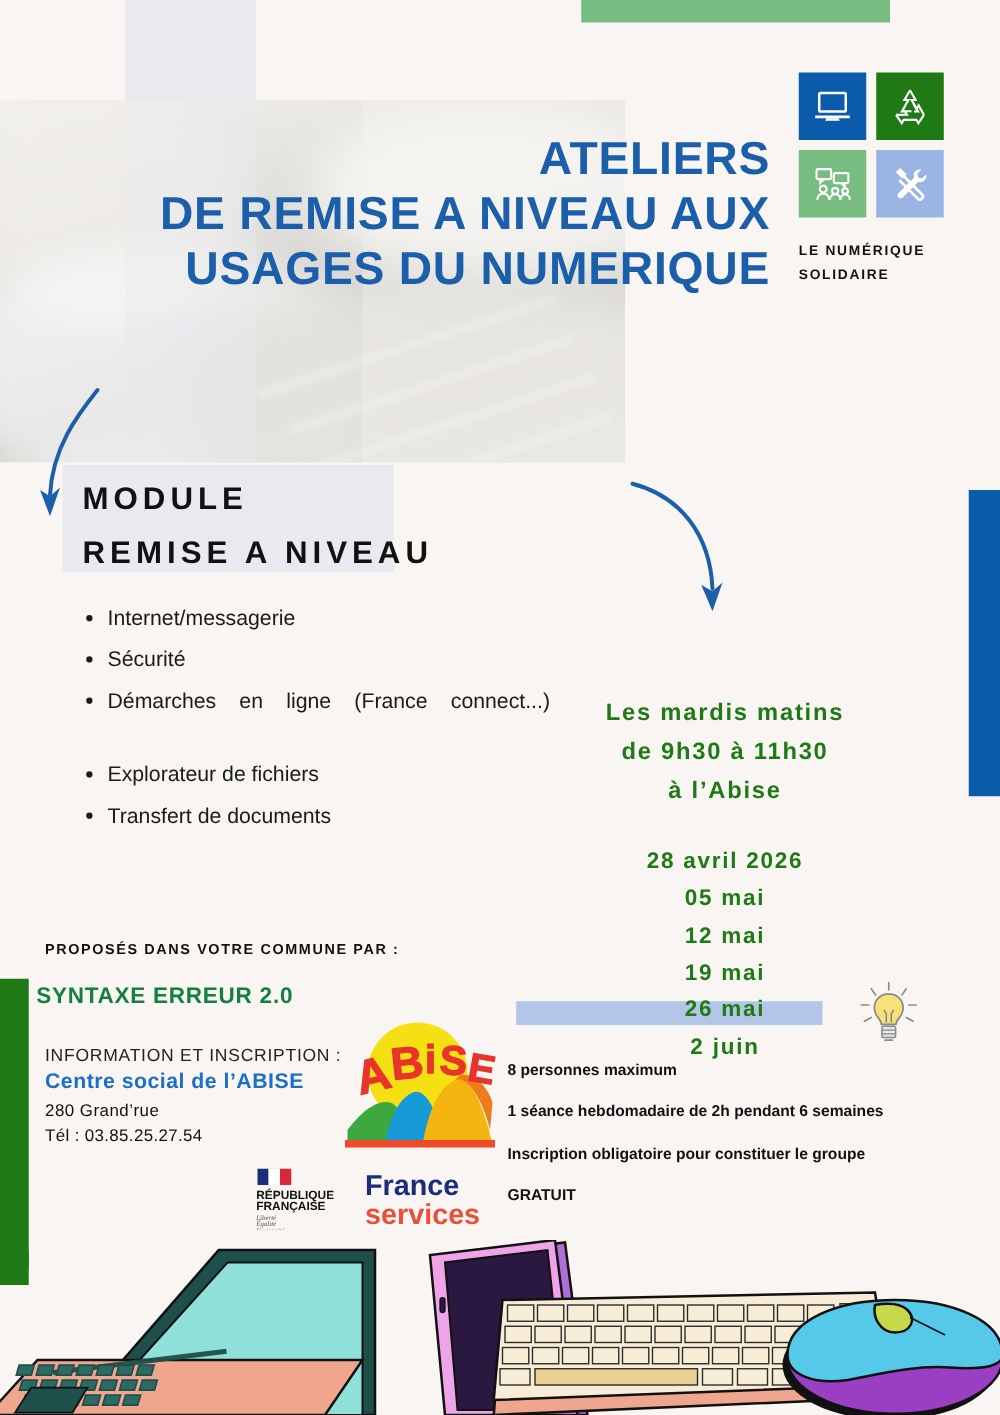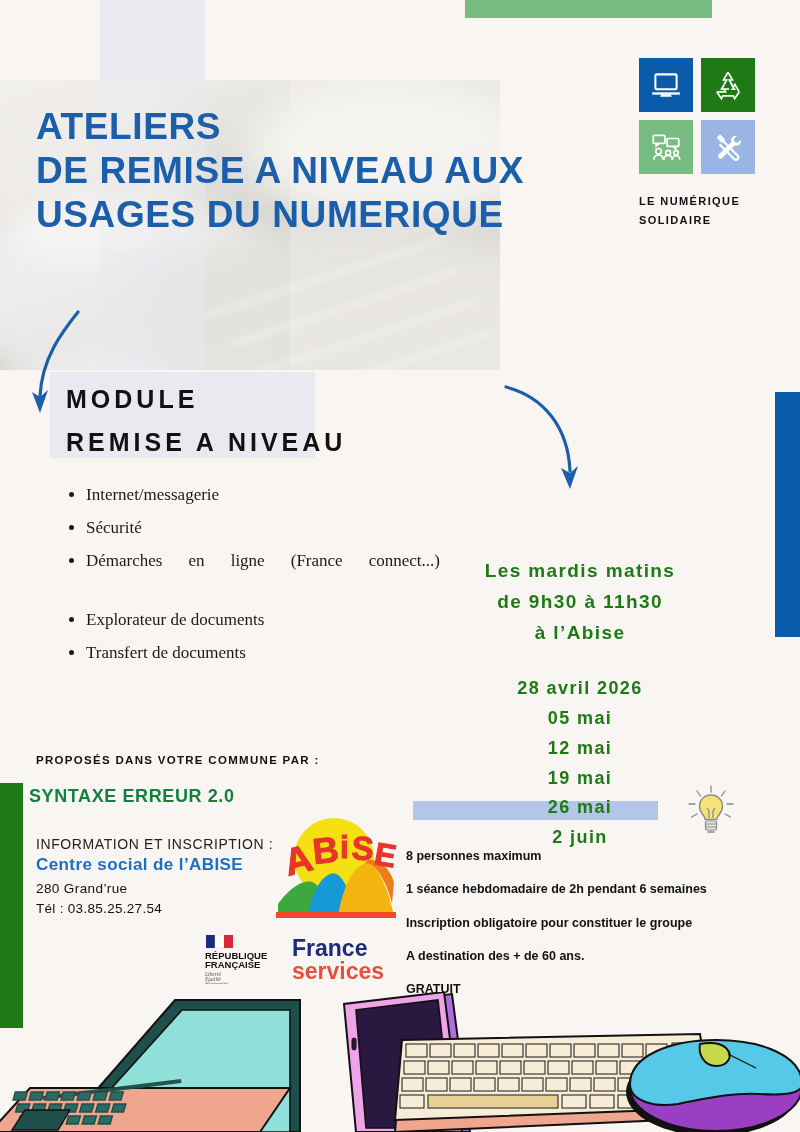--- a/index.html
+++ b/index.html
@@ -33,21 +33,21 @@
 
   .blue-right-bar{position:absolute;left:775px;top:392px;width:25px;height:245px;background:#0a5cab;}
   .green-left-bar{position:absolute;left:0px;top:783px;width:23px;height:232px;background:#1f7a16;}
   .periwinkle-bar{position:absolute;left:413px;top:801px;width:245px;height:19px;background:#b3c6e8;}
   .module-band{position:absolute;left:50px;top:372px;width:265px;height:86px;background:#e9e9f0;}
 
   
   .title{position:absolute;left:36px;top:105px;width:580px;
     font-weight:800;font-size:37px;line-height:1.19;letter-spacing:.6px;
     color:#1b5faa;text-transform:uppercase;font-stretch:condensed;}
-  .title span{display:block;white-space:nowrap;}
+  .title span{display:block;white-space:nowrap;text-align:right;}
 
   
   .icon-block{position:absolute;left:639px;top:58px;width:118px;}
   .icon-grid{display:grid;grid-template-columns:54px 54px;grid-template-rows:54px 54px;gap:8px;}
   .tile{display:flex;align-items:center;justify-content:center;}
   .tile svg{width:34px;height:34px;}
   .t-blue{background:#0a5cab;}
   .t-dgreen{background:#1f7a16;}
   .t-lgreen{background:#77bd82;}
   .t-lblue{background:#9ab4e4;}
@@ -57,21 +57,21 @@
   
   .arrow{position:absolute;}
 
   
   .module-head{position:absolute;left:66px;top:378px;width:380px;
     font-weight:700;font-size:25px;letter-spacing:4px;line-height:1.72;color:#111;}
   .module-head span{display:block;}
 
   .module-list{position:absolute;left:60px;top:482px;width:380px;
     font-size:17px;line-height:1.58;color:#1a1a1a;}
-  .module-list ul{margin:0;padding-left:26px;font-family:Liberation Serif, serif;}
+  .module-list ul{margin:0;padding-left:26px;}
   .module-list li{margin-bottom:6px;}
   .li-justify{text-align:justify;}
   .li-justify::after{content:"";display:inline-block;width:100%;}
 
   
   .schedule{position:absolute;left:420px;top:508px;width:320px;text-align:center;
     color:#1f7a16;font-weight:700;margin-top:48px;}
   .sched-when{font-size:19px;letter-spacing:1.4px;line-height:1.63;}
   .sched-when span{display:block;}
   .sched-dates{margin-top:25px;font-size:18px;letter-spacing:1.4px;line-height:1.66;}
@@ -200,21 +200,21 @@
   <div class="module-head">
     <span>MODULE</span>
     <span>REMISE A NIVEAU</span>
   </div>
 
   <div class="module-list">
     <ul>
       <li>Internet/messagerie</li>
       <li>Sécurité</li>
       <li class="li-justify">Démarches en ligne (France connect...)</li>
-      <li>Explorateur de documents</li>
+      <li>Explorateur de fichiers</li>
       <li>Transfert de documents</li>
     </ul>
   </div>
 
   <div class="schedule">
     <div class="sched-when">
       <span>Les mardis matins</span>
       <span>de 9h30 à 11h30</span>
       <span>à l’Abise</span>
     </div>
@@ -235,21 +235,20 @@
   <div class="info-org">Centre social de l’ABISE</div>
   <div class="info-addr">
     <div class="b">280 Grand’rue</div>
     <div class="n">Tél : 03.85.25.27.54</div>
   </div>
 
   <div class="details">
     <div>8 personnes maximum</div>
     <div>1 séance hebdomadaire de 2h  pendant 6 semaines</div>
     <div>Inscription obligatoire pour constituer le groupe</div>
-    <div>A destination des + de 60 ans.</div>
     <div>GRATUIT</div>
   </div>
 
   <svg class="abise" viewBox="0 0 128 110">
     <circle cx="62" cy="42" r="40" fill="#f5e014"></circle>
     <path d="M6 100 L6 88 C6 88 24 62 40 66 C52 69 54 100 54 100 Z" fill="#3da83d"></path>
     <path d="M36 100 C36 100 40 66 58 58 C74 51 84 100 84 100 Z" fill="#169ad6"></path>
     <path d="M66 100 C66 100 72 56 92 48 C110 41 122 100 122 100 Z" fill="#f5b511"></path>
     <path d="M92 48 C104 44 116 70 120 88 L122 66 C118 52 106 42 96 44 Z" fill="#ef7c1a"></path>
     <rect x="4" y="96" width="120" height="6" fill="#ef4b2a"></rect>

